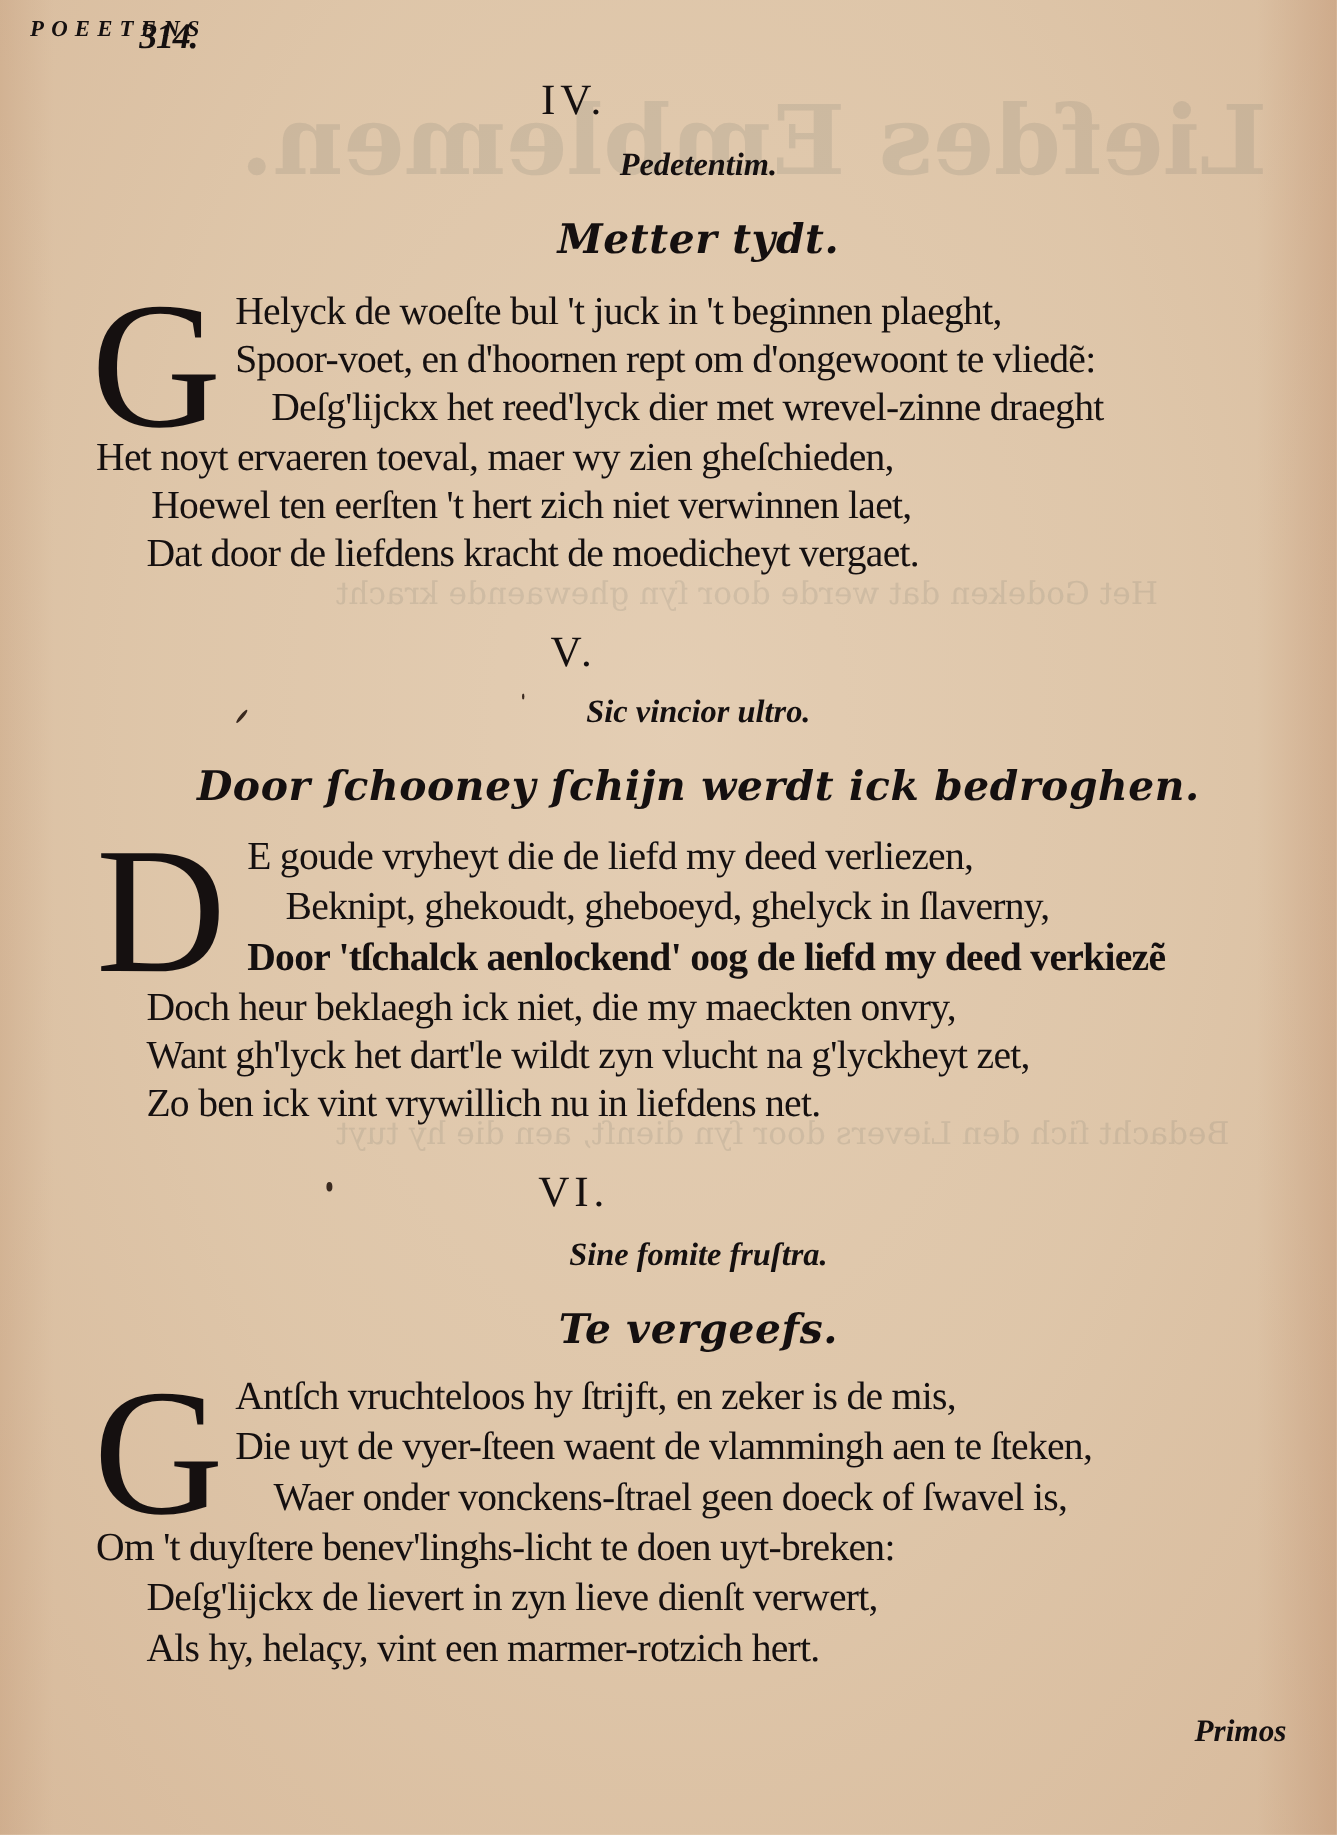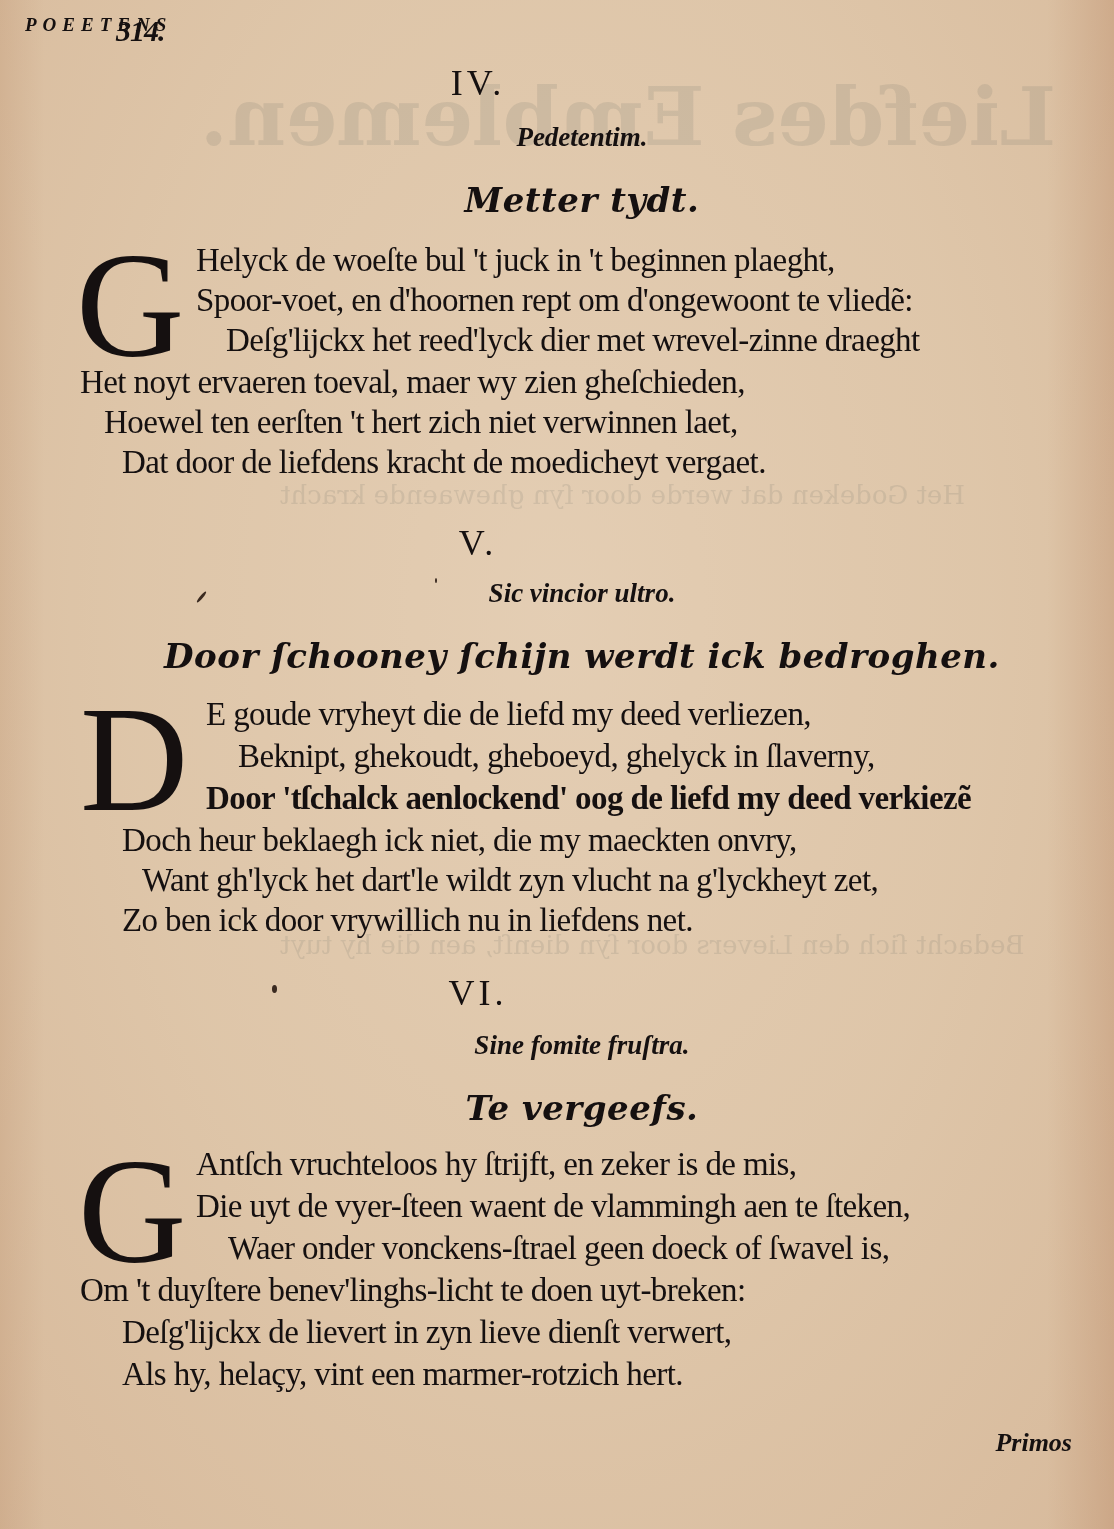--- a/index.html
+++ b/index.html
@@ -42,35 +42,35 @@
 
 <section>
   <div class="abs numeral" style="top:62px;">IV.</div>
   <div class="abs motto" style="top:122px;">Pedetentim.</div>
   <div class="abs blackletter" style="top:180px;text-align:center;">Metter tydt.</div>
   <div class="abs initial" style="left:76px; top:230px;">G</div>
   <div class="abs verse" style="left:196px; top:242px;">Helyck de woeſte bul 't juck in 't beginnen plaeght,</div>
   <div class="abs verse" style="left:196px; top:282px;">Spoor-voet, en d'hoornen rept om d'ongewoont te vliedẽ:</div>
   <div class="abs verse" style="left:226px; top:322px;">Deſg'lijckx het reed'lyck dier met wrevel-zinne draeght</div>
   <div class="abs verse" style="left:80px; top:364px;">Het noyt ervaeren toeval, maer wy zien gheſchieden,</div>
-  <div class="abs verse" style="left:104px; top:404px;">Hoewel ten eerſten 't hert zich niet verwinnen laet,</div>
+  <div class="abs verse" style="left:126px; top:404px;">Hoewel ten eerſten 't hert zich niet verwinnen laet,</div>
   <div class="abs verse" style="left:122px; top:444px;">Dat door de liefdens kracht de moedicheyt vergaet.</div>
 </section>
 
 <section>
   <div class="abs numeral" style="top:522px;">V.</div>
   <div class="abs motto" style="top:578px;">Sic vincior ultro.</div>
   <div class="abs blackletter" style="top:636px;">Door ſchooney ſchijn werdt ick bedroghen.</div>
   <div class="abs initial" style="left:80px; top:684px;">D</div>
   <div class="abs verse" style="left:206px; top:696px;">E goude vryheyt die de liefd my deed verliezen,</div>
   <div class="abs verse" style="left:238px; top:738px;">Beknipt, ghekoudt, gheboeyd, ghelyck in ſlaverny,</div>
   <div class="abs verse" style="left:206px; top:780px;font-weight:bold;">Door 'tſchalck aenlockend' oog de liefd my deed verkiezẽ</div>
   <div class="abs verse" style="left:122px; top:822px;">Doch heur beklaegh ick niet, die my maeckten onvry,</div>
-  <div class="abs verse" style="left:122px; top:862px;margin-left:20px;">Want gh'lyck het dart'le wildt zyn vlucht na g'lyckheyt zet,</div>
-  <div class="abs verse" style="left:122px; top:902px;">Zo ben ick door vrywillich nu in liefdens net.</div>
+  <div class="abs verse" style="left:122px; top:862px;">Want gh'lyck het dart'le wildt zyn vlucht na g'lyckheyt zet,</div>
+  <div class="abs verse" style="left:122px; top:902px;">Zo ben ick vint vrywillich nu in liefdens net.</div>
 </section>
 
 <section>
   <div class="abs numeral" style="top:972px;">VI.</div>
   <div class="abs motto" style="top:1030px;">Sine fomite fruſtra.</div>
   <div class="abs blackletter" style="top:1088px;">Te vergeefs.</div>
   <div class="abs initial" style="left:78px; top:1136px;">G</div>
   <div class="abs verse" style="left:196px; top:1146px;">Antſch vruchteloos hy ſtrijft, en zeker is de mis,</div>
   <div class="abs verse" style="left:196px; top:1188px;">Die uyt de vyer-ſteen waent de vlammingh aen te ſteken,</div>
   <div class="abs verse" style="left:228px; top:1230px;">Waer onder vonckens-ſtrael geen doeck of ſwavel is,</div>

